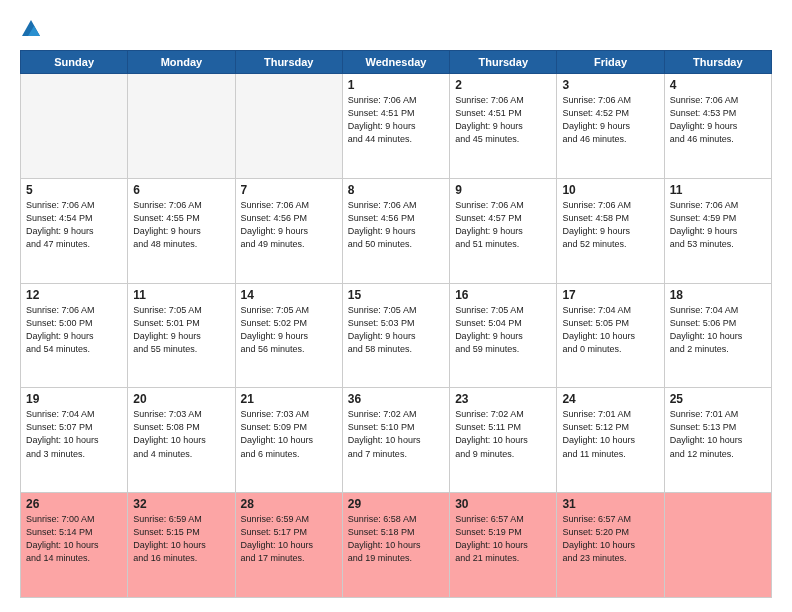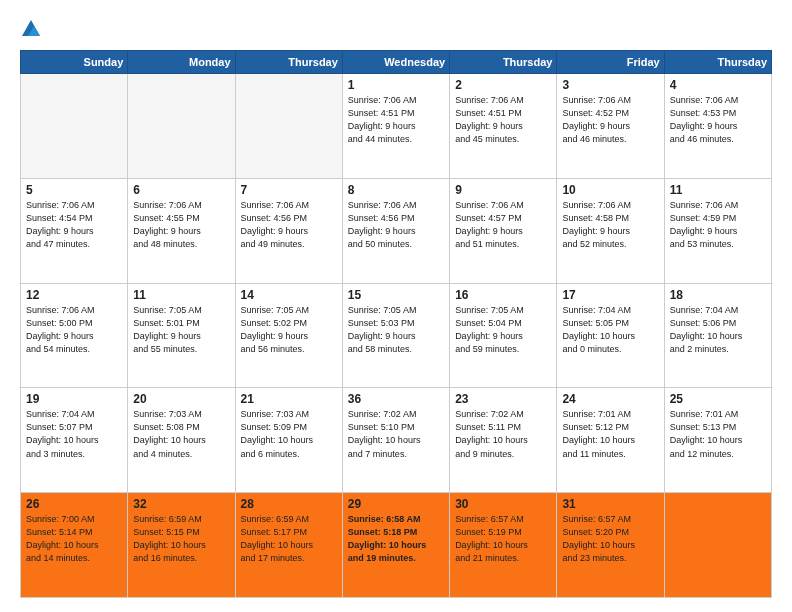--- a/index.html
+++ b/index.html
@@ -61,36 +61,36 @@
       border-collapse: collapse;
       flex: 1;
       table-layout: fixed;
     }
     thead tr th {
       background: #2060a0;
       color: #fff;
       font-size: 11px;
       font-weight: bold;
       padding: 5px 4px;
-      text-align: right;
+      text-align: center;
       border: 1px solid #1a4f8a;
     }
     tbody tr td {
       border: 1px solid #ccc;
       vertical-align: top;
       padding: 4px 5px;
       font-size: 9.2px;
       color: #222;
       height: 88px;
     }
     tbody tr td.empty {
       background: #f5f5f5;
     }
     tbody tr:last-child td {
-      background: #f97316;
+      background: #fca5a5;
     }
     .day-num {
       font-size: 12px;
       font-weight: bold;
       color: #222;
       display: block;
       margin-bottom: 2px;
     }
     .day-info {
       font-size: 9px;
@@ -334,21 +334,21 @@
           </td>
           <td>
             <span class="day-num">28</span>
             <div class="day-info" style="white-space: pre-line;">Sunrise: 6:59 AM
 Sunset: 5:17 PM
 Daylight: 10 hours
 and 17 minutes.</div>
           </td>
           <td>
             <span class="day-num">29</span>
-            <div class="day-info" style="white-space: pre-line; font-weight: bold;">Sunrise: 6:58 AM
+            <div class="day-info" style="white-space: pre-line;">Sunrise: 6:58 AM
 Sunset: 5:18 PM
 Daylight: 10 hours
 and 19 minutes.</div>
           </td>
           <td>
             <span class="day-num">30</span>
             <div class="day-info" style="white-space: pre-line;">Sunrise: 6:57 AM
 Sunset: 5:19 PM
 Daylight: 10 hours
 and 21 minutes.</div>

